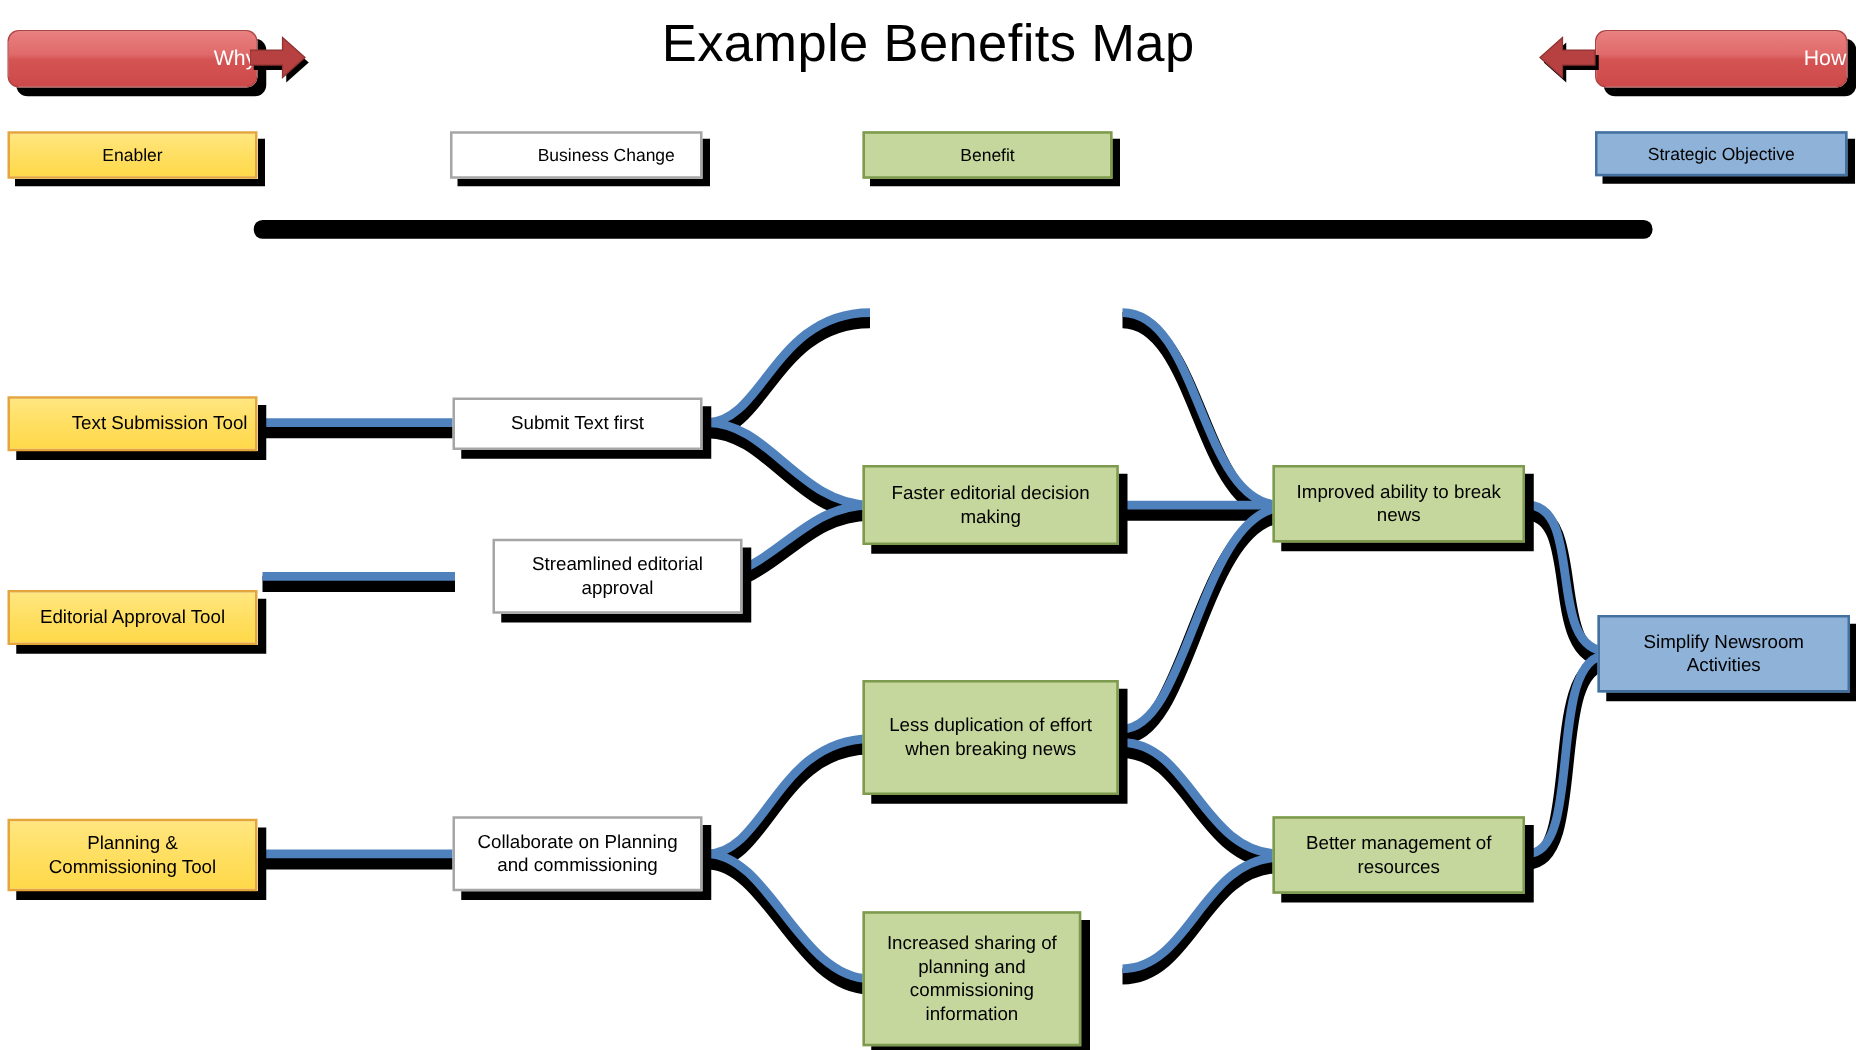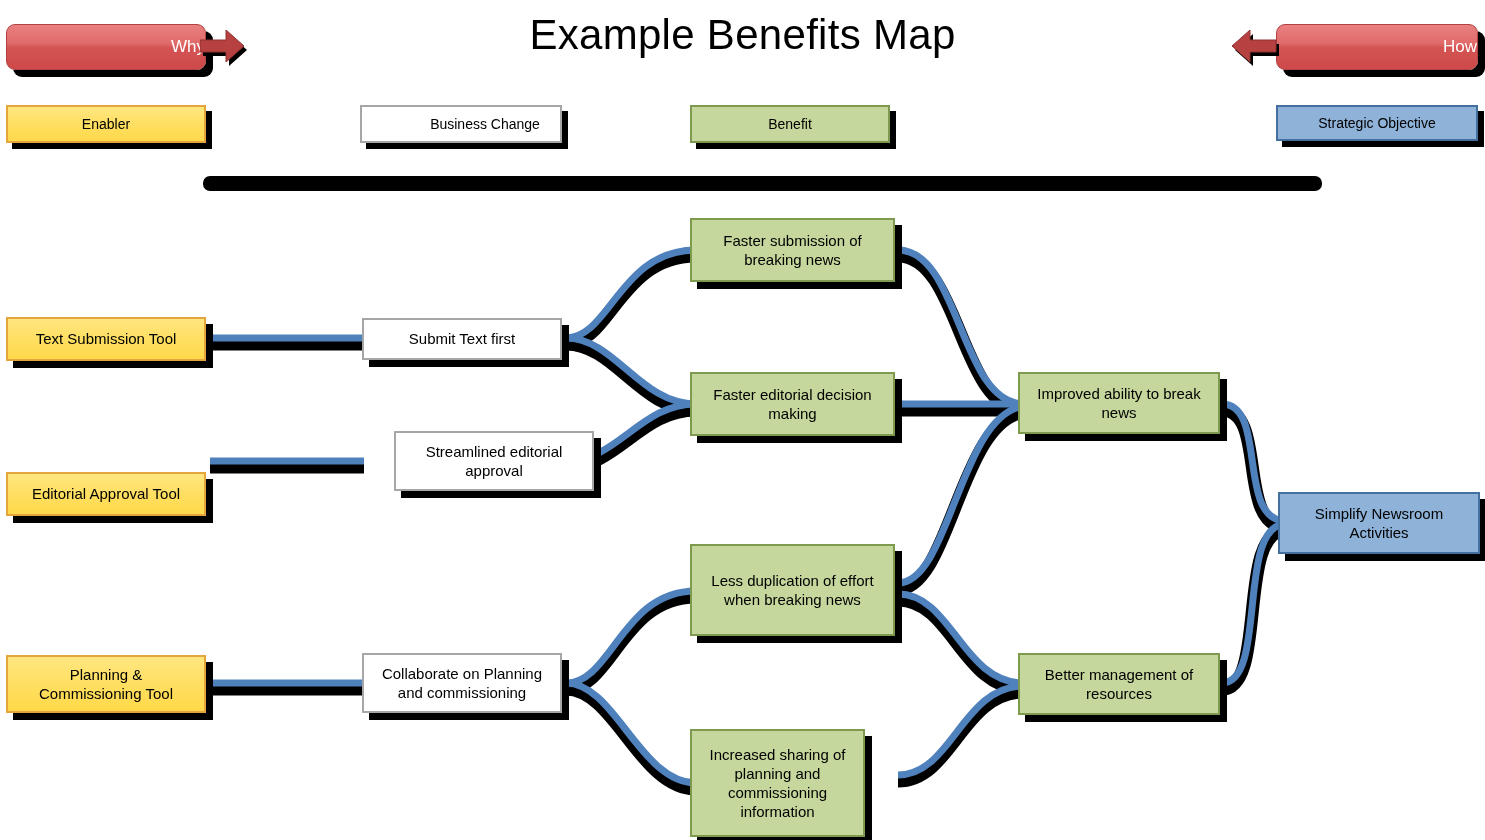--- a/index.html
+++ b/index.html
@@ -233,44 +233,41 @@
       <path class="wire-line" d="M898 404 L1024 404"></path>
       <path class="wire-line" d="M898 583 C 950 583, 960 414, 1024 406"></path>
       <path class="wire-line" d="M898 594 C 952 594, 962 683, 1024 683"></path>
       <path class="wire-line" d="M898 775 C 952 775, 962 686, 1024 686"></path>
 
       <path class="wire-line" d="M1222 404 C 1268 404, 1236 521, 1286 521"></path>
       <path class="wire-line" d="M1222 683 C 1268 683, 1236 524, 1286 524"></path>
     </g>
   </svg>
 
-  <div class="node node-enabler" style="left:6px; top:317px; width:200px; height:44px;">
+  <div class="node node-enabler" style="left:6px; top:317px; width:200px; height:44px;justify-content:flex-end;">
     <span>Text Submission Tool</span>
   </div>
   <div class="node node-enabler" style="left:6px; top:440px; width:200px; height:44px;margin-top:32px;">
     <span>Editorial Approval Tool</span>
   </div>
   <div class="node node-enabler" style="left:6px; top:655px; width:200px; height:58px; white-space:pre-line;">
     <span>Planning &amp;
 Commissioning Tool</span>
   </div>
 
   <div class="node node-change" style="left:362px; top:318px; width:200px; height:42px;">
     <span>Submit Text first</span>
   </div>
   <div class="node node-change" style="left:362px; top:431px; width:200px; height:60px;margin-left:32px;">
     <span>Streamlined editorial approval</span>
   </div>
   <div class="node node-change" style="left:362px; top:653px; width:200px; height:60px;">
     <span>Collaborate on Planning and commissioning</span>
   </div>
 
-  <div class="node node-benefit" style="left:690px; top:218px; width:205px; height:64px;">
-    <span>Faster submission of breaking news</span>
-  </div>
   <div class="node node-benefit" style="left:690px; top:372px; width:205px; height:64px;">
     <span>Faster editorial decision making</span>
   </div>
   <div class="node node-benefit" style="left:690px; top:544px; width:205px; height:92px;">
     <span>Less duplication of effort when breaking news</span>
   </div>
   <div class="node node-benefit" style="left:690px; top:729px; width:175px; height:108px;">
     <span>Increased sharing of planning and commissioning information</span>
   </div>
 

